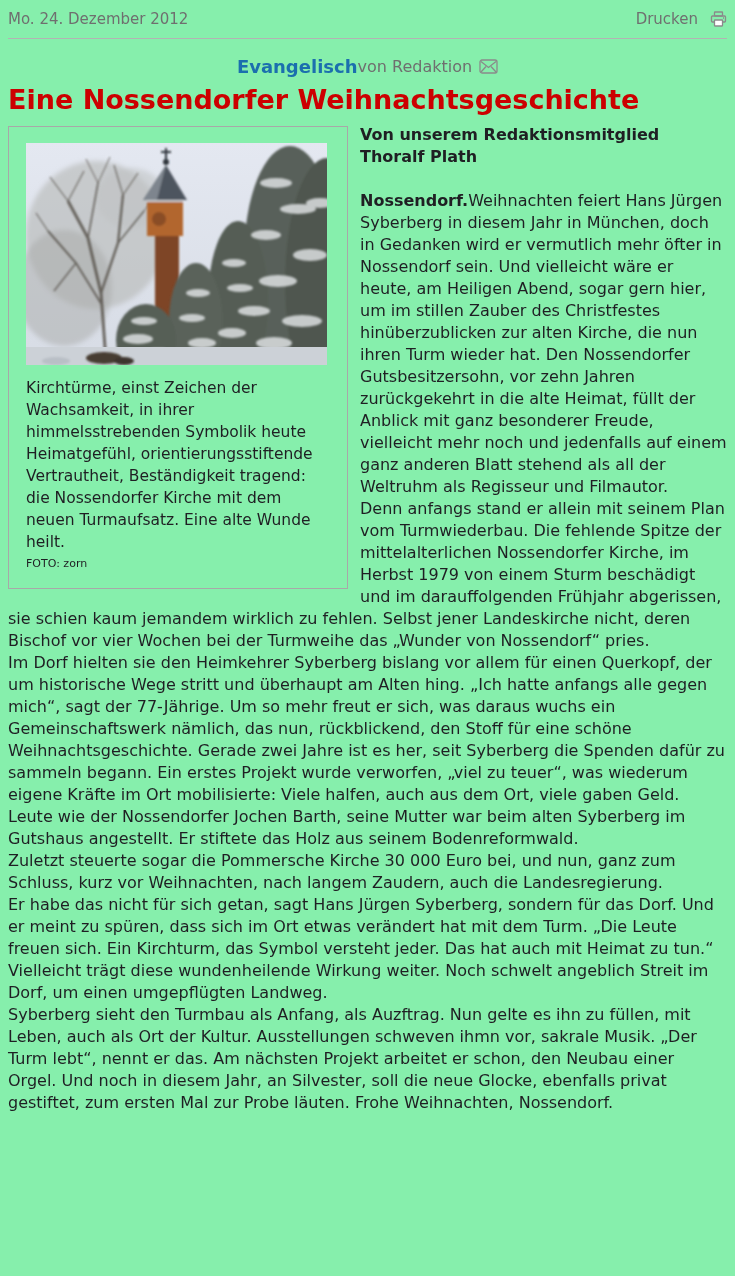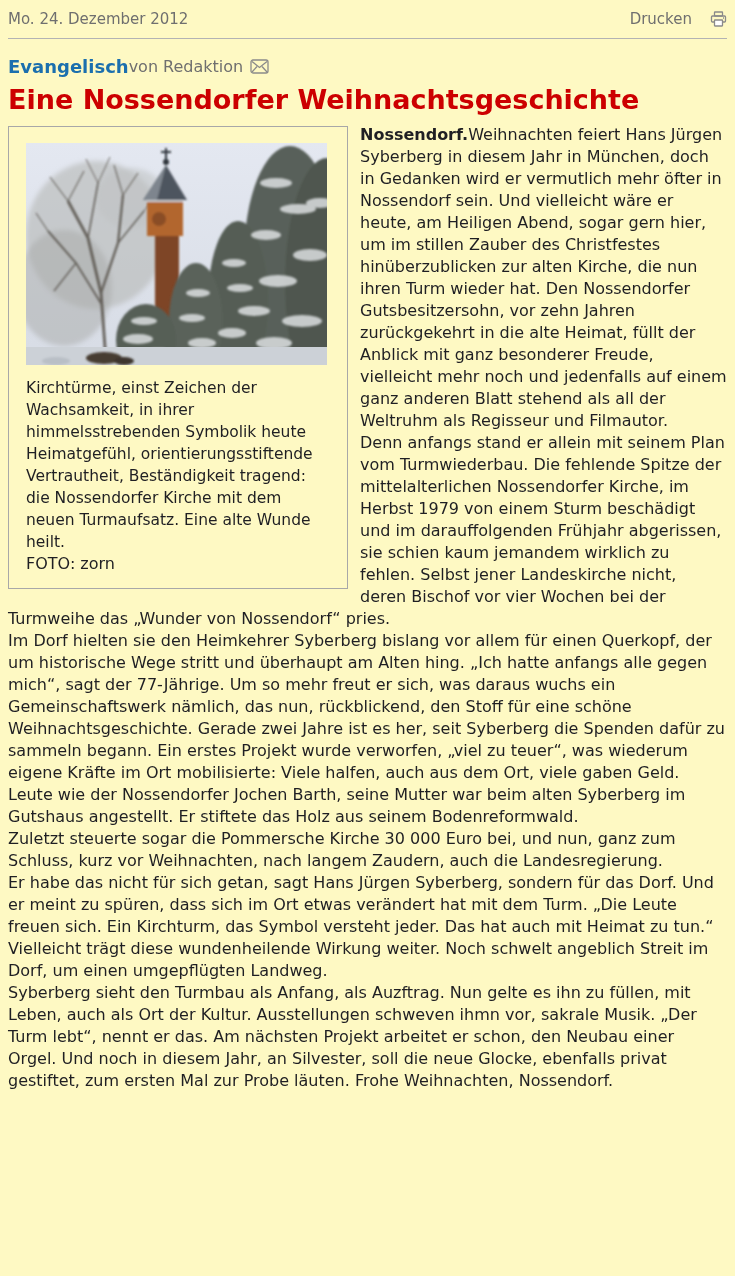--- a/index.html
+++ b/index.html
@@ -6,44 +6,44 @@
     --category:#1b6fae;
     --headline:#cc0000;
     --meta:#6f6f6f;
     --body:#1f1f23;
     --rule:#b3b3b3;
     --figure_border:#a8a8a8;
   }
   *{box-sizing:border-box;}
   html,body{margin:0;padding:0;background:#ffffff;}
   body{font-family:"DejaVu Sans","Liberation Sans",sans-serif;color:var(--body);}
-  .page{width:735px;height:1276px;padding:6px 8px 0 8px;overflow:hidden;background:#fef9c3;}
+  .page{width:735px;height:1276px;padding:6px 8px 0 8px;overflow:hidden;background:#86efac;}
 
   .topbar{display:flex;justify-content:space-between;align-items:center;
           padding:4px 0 10px 0;border-bottom:1px solid var(--rule);
           color:var(--meta);font-size:15px;}
-  .print{display:inline-flex;align-items:center;gap:18px;color:var(--meta);
+  .print{display:inline-flex;align-items:center;gap:12px;color:var(--meta);
          text-decoration:none;cursor:pointer;}
   .print svg{display:block;}
 
-  .metarow{display:flex;justify-content:flex-start;align-items:center;margin-top:17px;}
+  .metarow{display:flex;justify-content:center;align-items:center;margin-top:17px;}
   .category{color:var(--category);font-weight:bold;font-size:18px;text-decoration:none;cursor:pointer;}
   .byline{color:var(--meta);font-size:16px;display:inline-flex;align-items:center;gap:7px;}
   .byline svg{display:block;cursor:pointer;}
 
   .headline{color:var(--headline);font-size:27px;line-height:24px;font-weight:bold;margin:11px 0 0 0;}
 
   .article{margin-top:12px;font-size:16px;line-height:22px;color:var(--body);}
   .article:after{content:"";display:block;clear:both;}
 
   figure.photo-box{float:left;width:340px;margin:2px 12px 4px 0;
                    border:1px solid var(--figure_border);padding:16px 17px 13px 17px;}
   .photo{display:block;width:301px;height:222px;}
   figcaption{margin-top:12px;font-size:15.5px;line-height:22px;color:var(--body);}
-  .credit{font-size:16px;line-height:22px;color:var(--body);}
+  .credit{font-size:11px;line-height:22px;color:var(--body);}
 
   p{margin:0;}
   .author{font-weight:bold;margin-bottom:22px;}
   .lead{font-weight:bold;margin-bottom:22px;}
   .dateline{font-weight:bold;text-align:center;}
 </style>
 </head>
 <body>
 
 <div class="page">
@@ -159,20 +159,21 @@
           <ellipse cx="78" cy="214" rx="20" ry="7" fill="#46engeance" opacity="0"></ellipse>
           <ellipse cx="78" cy="215" rx="18" ry="6" fill="#473c32"></ellipse>
           <ellipse cx="98" cy="218" rx="10" ry="4" fill="#3e362d"></ellipse>
           <ellipse cx="30" cy="218" rx="14" ry="4" fill="#b9bfc6"></ellipse>
         </g>
       </svg>
       <figcaption>Kirchtürme, einst Zeichen der Wachsamkeit, in ihrer himmelsstrebenden Symbolik heute Heimatgefühl, orientierungsstiftende Vertrautheit, Beständigkeit tragend: die Nossendorfer Kirche mit dem neuen Turmaufsatz. Eine alte Wunde heilt.</figcaption>
       <div class="credit">FOTO: zorn</div>
     </figure>
 
+    <p class="author"><span>Von unserem Redaktionsmitglied</span><br><span>Thoralf Plath</span></p>
 
 
     <p class="body-p"><span class="dateline">Nossendorf.</span><span>Weihnachten feiert Hans Jürgen Syberberg in diesem Jahr in München, doch in Gedanken wird er vermutlich mehr öfter in Nossendorf sein. Und vielleicht wäre er heute, am Heiligen Abend, sogar gern hier, um im stillen Zauber des Christfestes hinüberzublicken zur alten Kirche, die nun ihren Turm wieder hat. Den Nossendorfer Gutsbesitzersohn, vor zehn Jahren zurückgekehrt in die alte Heimat, füllt der Anblick mit ganz besonderer Freude, vielleicht mehr noch und jedenfalls auf einem ganz anderen Blatt stehend als all der Weltruhm als Regisseur und Filmautor.</span></p>
     <p class="body-p">Denn anfangs stand er allein mit seinem Plan vom Turmwiederbau. Die fehlende Spitze der mittelalterlichen Nossendorfer Kirche, im Herbst 1979 von einem Sturm beschädigt und im darauffolgenden Frühjahr abgerissen, sie schien kaum jemandem wirklich zu fehlen. Selbst jener Landeskirche nicht, deren Bischof vor vier Wochen bei der Turmweihe das „Wunder von Nossendorf“ pries.</p>
     <p class="body-p">Im Dorf hielten sie den Heimkehrer Syberberg bislang vor allem für einen Querkopf, der um historische Wege stritt und überhaupt am Alten hing. „Ich hatte anfangs alle gegen mich“, sagt der 77-Jährige. Um so mehr freut er sich, was daraus wuchs ein Gemeinschaftswerk nämlich, das nun, rückblickend, den Stoff für eine schöne Weihnachtsgeschichte. Gerade zwei Jahre ist es her, seit Syberberg die Spenden dafür zu sammeln begann. Ein erstes Projekt wurde verworfen, „viel zu teuer“, was wiederum eigene Kräfte im Ort mobilisierte: Viele halfen, auch aus dem Ort, viele gaben Geld. Leute wie der Nossendorfer Jochen Barth, seine Mutter war beim alten Syberberg im Gutshaus angestellt. Er stiftete das Holz aus seinem Bodenreformwald.</p>
     <p class="body-p">Zuletzt steuerte sogar die Pommersche Kirche 30 000 Euro bei, und nun, ganz zum Schluss, kurz vor Weihnachten, nach langem Zaudern, auch die Landesregierung.</p>
     <p class="body-p">Er habe das nicht für sich getan, sagt Hans Jürgen Syberberg, sondern für das Dorf. Und er meint zu spüren, dass sich im Ort etwas verändert hat mit dem Turm. „Die Leute freuen sich. Ein Kirchturm, das Symbol versteht jeder. Das hat auch mit Heimat zu tun.“ Vielleicht trägt diese wundenheilende Wirkung weiter. Noch schwelt angeblich Streit im Dorf, um einen umgepflügten Landweg.</p>
     <p class="body-p">Syberberg sieht den Turmbau als Anfang, als Auzftrag. Nun gelte es ihn zu füllen, mit Leben, auch als Ort der Kultur. Ausstellungen schweven ihmn vor, sakrale Musik. „Der Turm lebt“, nennt er das. Am nächsten Projekt arbeitet er schon, den Neubau einer Orgel. Und noch in diesem Jahr, an Silvester, soll die neue Glocke, ebenfalls privat gestiftet, zum ersten Mal zur Probe läuten. Frohe Weihnachten, Nossendorf.</p>
 
   </div>

